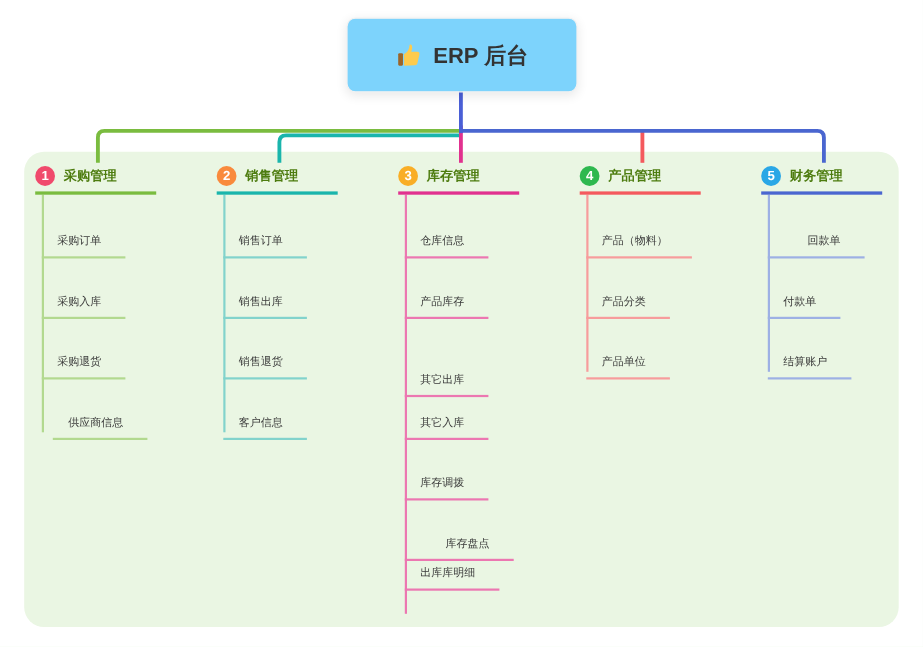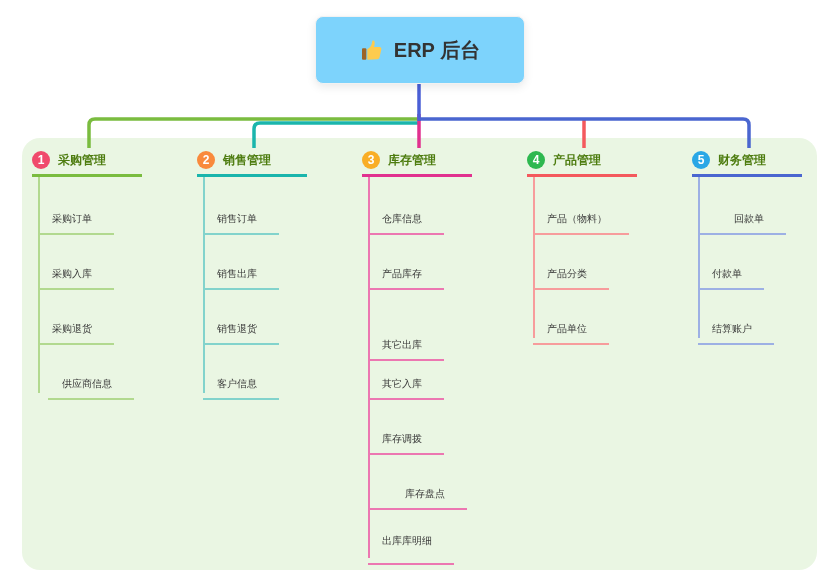--- a/index.html
+++ b/index.html
@@ -121,21 +121,21 @@
       </div>
       <div class="leaf" style="left: 368px; top: 361px; border-bottom-color: rgb(236, 119, 177);">
         <span>其它入库</span>
       </div>
       <div class="leaf" style="left: 368px; top: 416px; border-bottom-color: rgb(236, 119, 177);">
         <span>库存调拨</span>
       </div>
       <div class="leaf" style="left: 368px; top: 471px; border-bottom-color: rgb(236, 119, 177); padding-left: 37px;">
         <span>库存盘点</span>
       </div>
-      <div class="leaf" style="left: 368px; top: 526px; border-bottom-color: rgb(236, 119, 177); align-items: center;">
+      <div class="leaf" style="left: 368px; top: 498px; border-bottom-color: rgb(236, 119, 177);">
         <span>出库库明细</span>
       </div>
     </div>
 
   <div>
     <div class="branch-header" style="left: 527px; top: 146px; border-bottom-color: rgb(244, 89, 93);">
       <span class="badge" style="background: rgb(46, 184, 79);">4</span>
       <span class="branch-label">产品管理</span>
     </div>
     <div class="vline" style="left: 533px; top: 177px; height: 161px; background: rgb(247, 156, 156);"></div>

